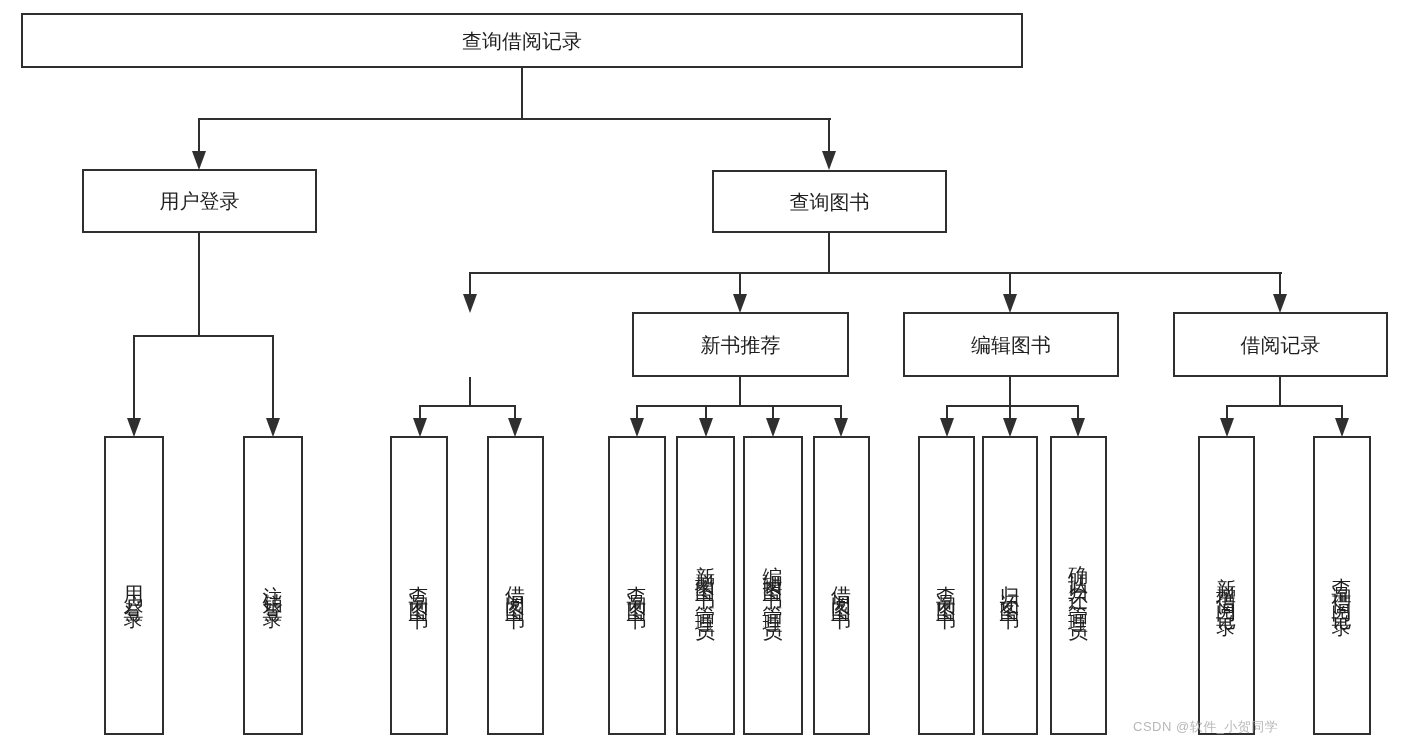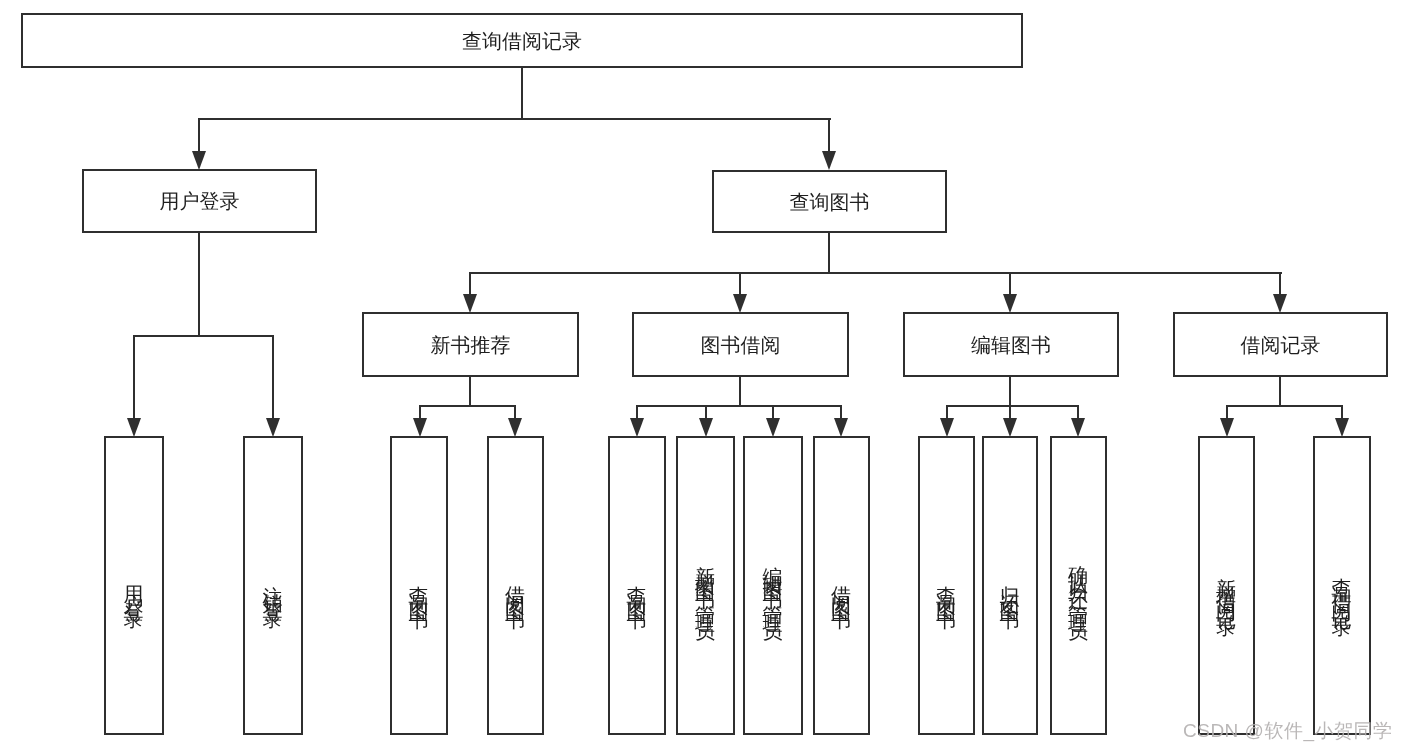--- a/index.html
+++ b/index.html
@@ -16,21 +16,21 @@
     writing-mode:vertical-rl;letter-spacing:8px;white-space:normal;
   }
   .hline{position:absolute;height:2px;background:#2f2f2f;}
   .vline{position:absolute;width:2px;background:#2f2f2f;}
   .arrow{
     position:absolute;width:0;height:0;
     border-left:7px solid transparent;border-right:7px solid transparent;
     border-top:19px solid #2f2f2f;
   }
   .watermark{
-    position:absolute;left:1183px;top:718px;font-size:19px;letter-spacing:0.5px;
+    position:absolute;left:1133px;top:718px;font-size:13px;letter-spacing:0.5px;
     color:#b3b0b0;opacity:0.9;white-space:nowrap;
   }
 </style>
 </head>
 <body>
 
 <div class="canvas">
 
   <div class="box" style="left:21px;top:13px;width:1002px;height:55px;">查询借阅记录</div>
 
@@ -55,22 +55,21 @@
   <div class="hline" style="left:469px;top:272px;width:813px;"></div>
   <div class="vline" style="left:469px;top:272px;height:24px;"></div>
   <div class="arrow" style="left:463px;top:294px;"></div>
   <div class="vline" style="left:739px;top:272px;height:24px;"></div>
   <div class="arrow" style="left:733px;top:294px;"></div>
   <div class="vline" style="left:1009px;top:272px;height:24px;"></div>
   <div class="arrow" style="left:1003px;top:294px;"></div>
   <div class="vline" style="left:1279px;top:272px;height:24px;"></div>
   <div class="arrow" style="left:1273px;top:294px;"></div>
 
-  <div class="box" style="left:362px;top:312px;width:217px;height:65px;">新书推荐</div>
-  <div class="box" style="left:632px;top:312px;width:217px;height:65px;">图书借阅</div>
+  <div class="box" style="left:632px;top:312px;width:217px;height:65px;">新书推荐</div>
   <div class="box" style="left:903px;top:312px;width:216px;height:65px;">编辑图书</div>
   <div class="box" style="left:1173px;top:312px;width:215px;height:65px;">借阅记录</div>
 
   <div class="vline" style="left:469px;top:377px;height:30px;"></div>
   <div class="hline" style="left:419px;top:405px;width:97px;"></div>
   <div class="vline" style="left:419px;top:405px;height:15px;"></div>
   <div class="arrow" style="left:413px;top:418px;"></div>
   <div class="vline" style="left:514px;top:405px;height:15px;"></div>
   <div class="arrow" style="left:508px;top:418px;"></div>
 

